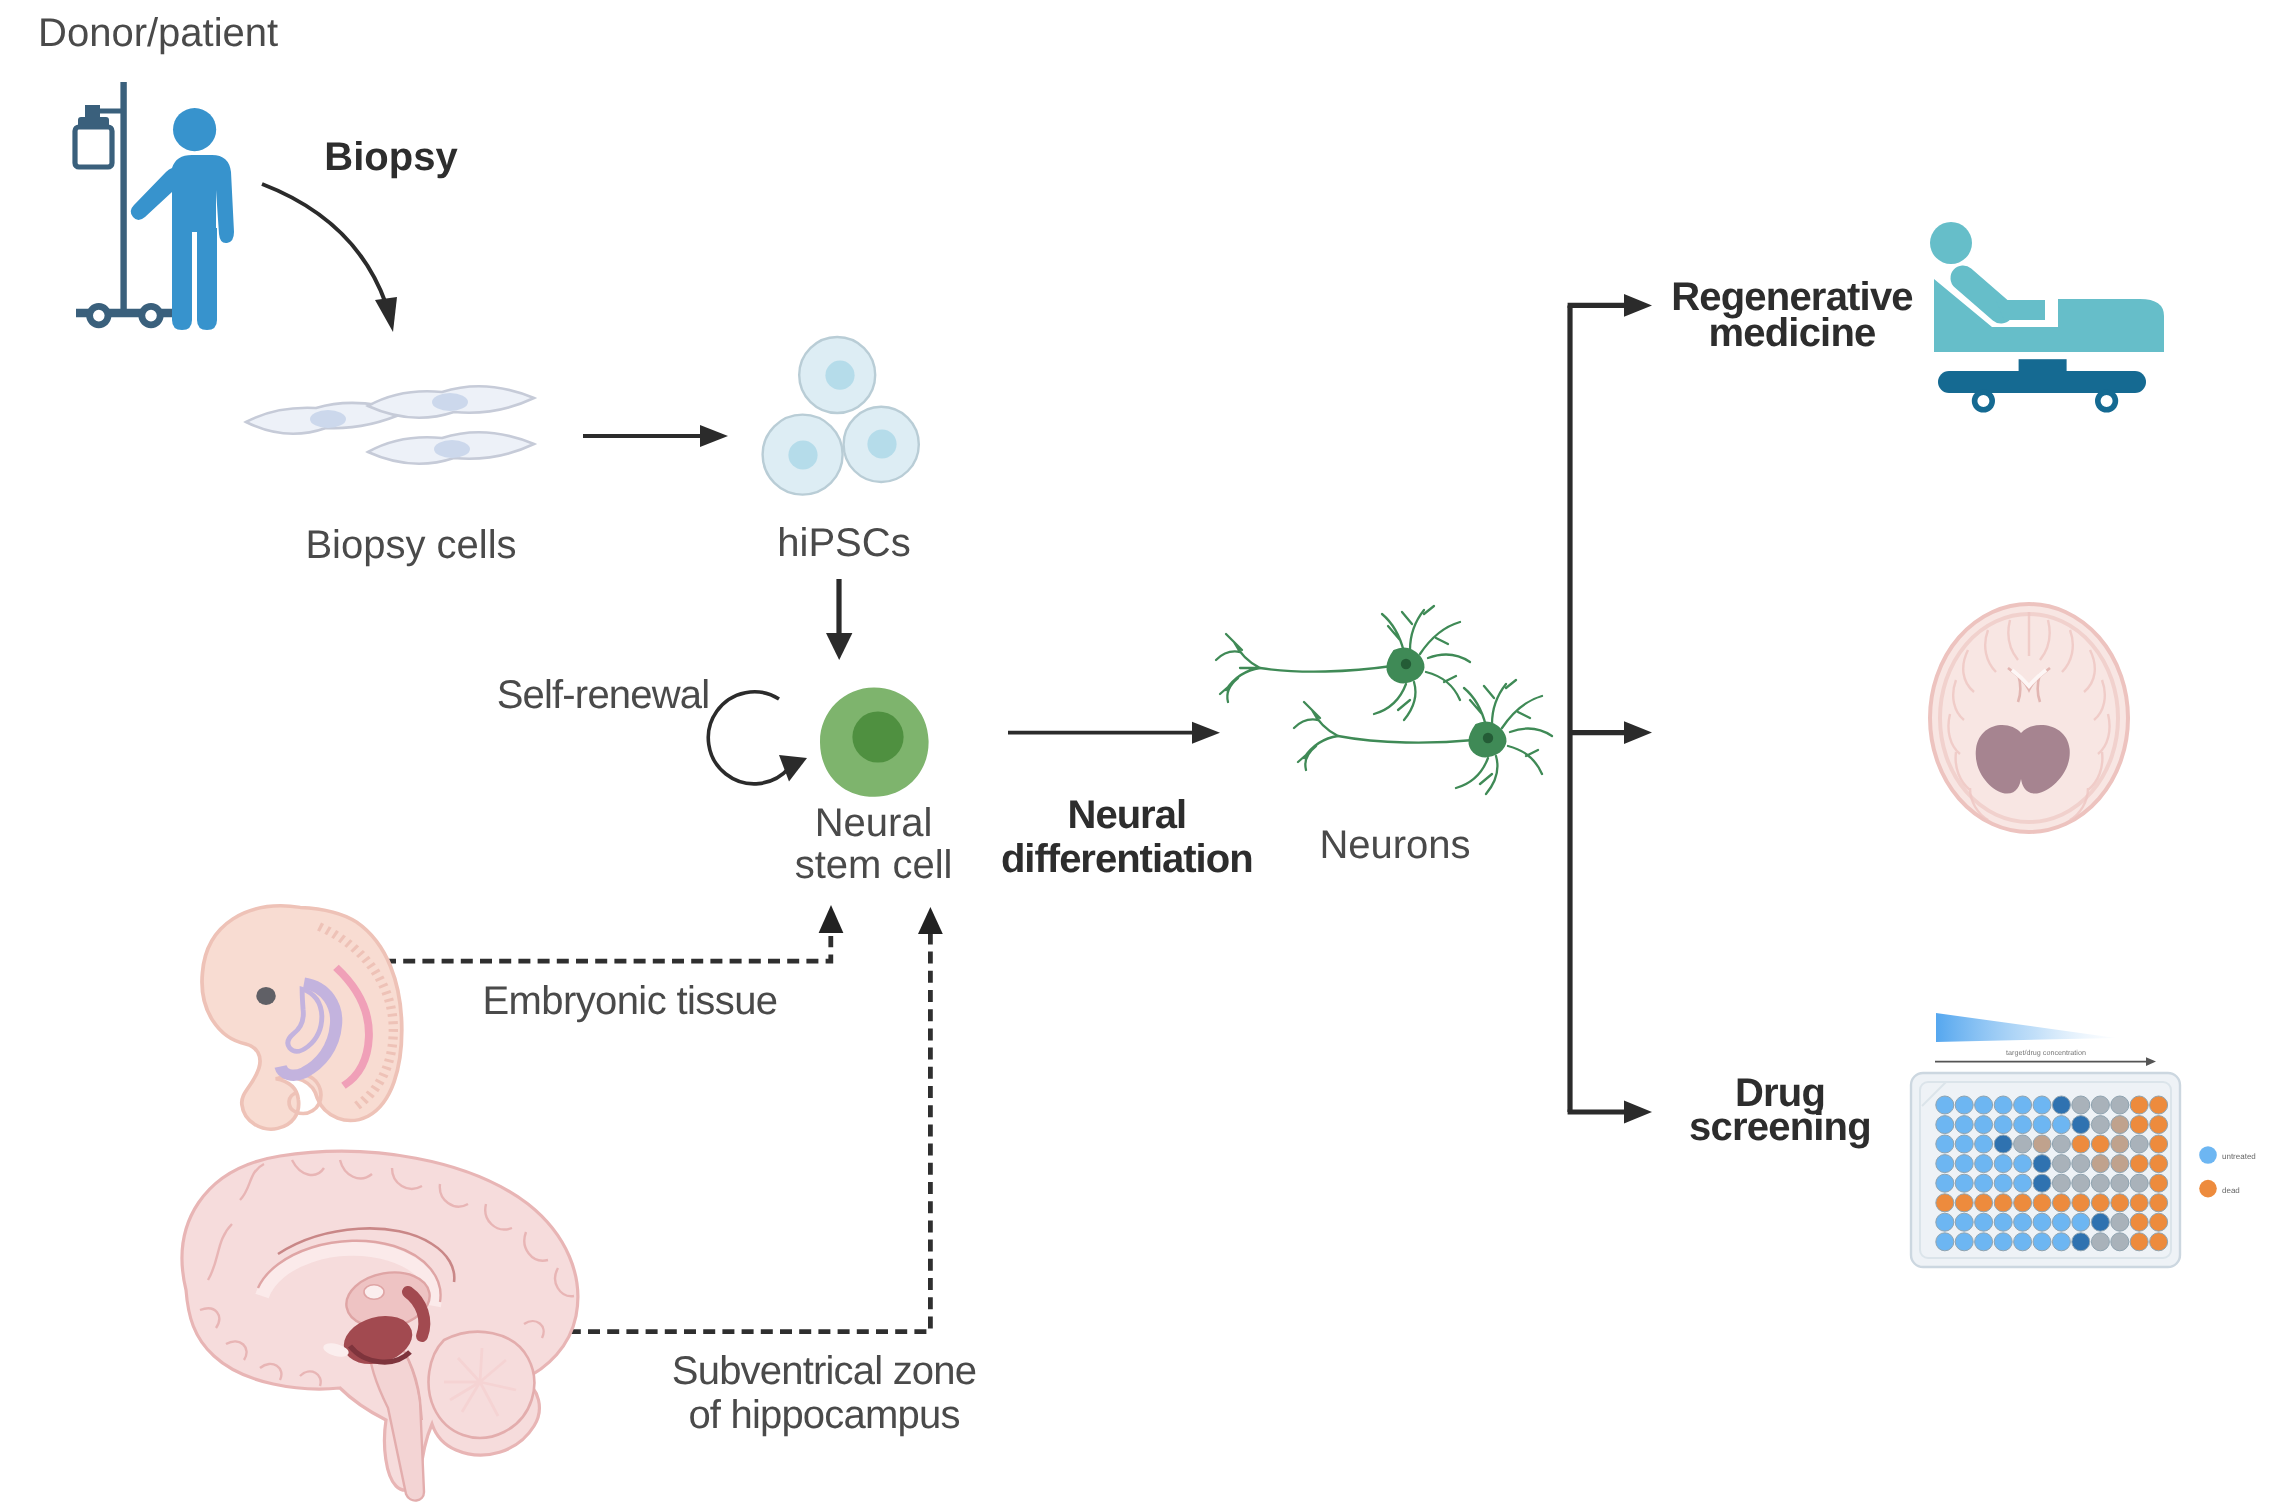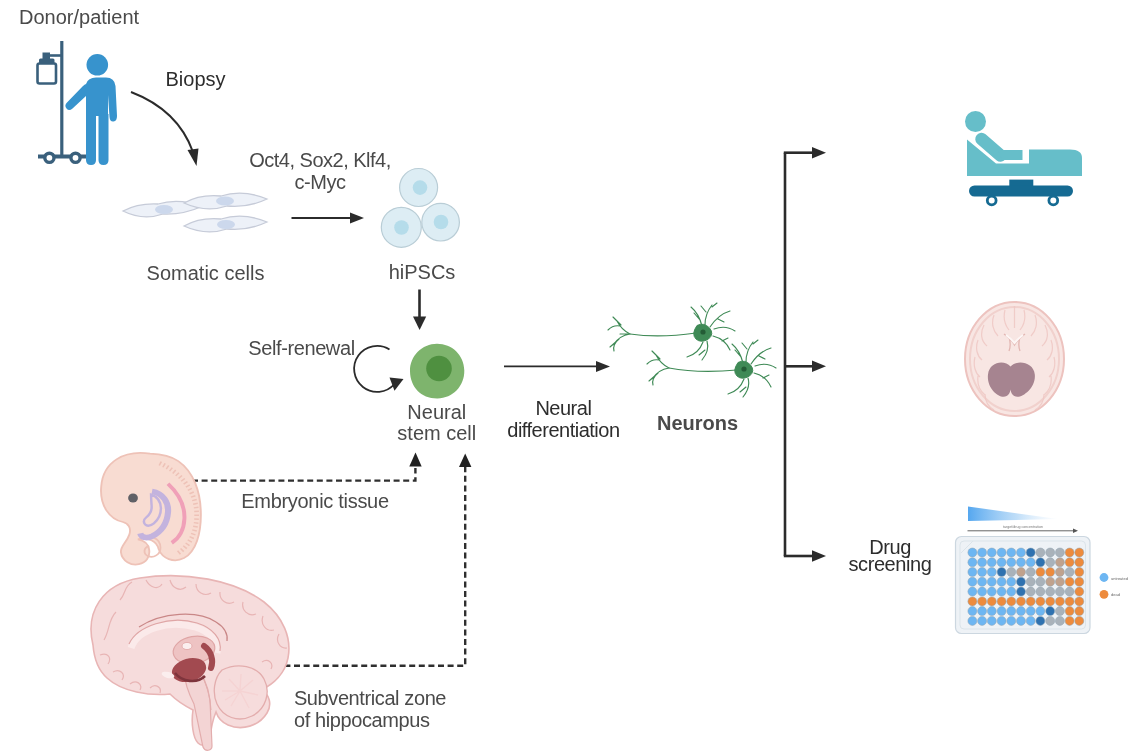--- a/index.html
+++ b/index.html
@@ -1,21 +1,21 @@
 <!DOCTYPE html>
 <html><head>
 <meta charset="utf-8">
 <style>
   html,body{margin:0;padding:0;background:#ffffff;}
   #canvas{position:relative;width:1140px;height:751px;background:#ffffff;overflow:hidden;
           font-family:"Liberation Sans", sans-serif;padding-left:12px;}
   #art{position:absolute;left:0;top:0;}
   .t{position:absolute;font-size:20px;white-space:nowrap;}
   .lbl{color:#4a4a4a;}
-  .bold{color:#2d2d2d;font-weight:normal;}
+  .bold{color:#2d2d2d;font-weight:bold;}
 </style>
 </head>
 <body>
 <div id="canvas">
 <div id="art">
 <svg width="1140" height="751" viewBox="0 0 1140 751">
 <defs>
   <linearGradient id="wedge" x1="0" y1="0" x2="1" y2="0">
     <stop offset="0" stop-color="#55a7ef"></stop>
     <stop offset="0.55" stop-color="#8ec4f3" stop-opacity="0.55"></stop>
@@ -314,23 +314,23 @@
 
   <circle cx="1104" cy="577.5" r="4.4" fill="#6db6f2"></circle>
   <text x="1111" y="579.5" font-size="4" fill="#666" font-family="Liberation Sans, sans-serif">untreated</text>
   <circle cx="1104" cy="594.3" r="4.4" fill="#ed8b3d"></circle>
   <text x="1111" y="596.3" font-size="4" fill="#666" font-family="Liberation Sans, sans-serif">dead</text>
 </g>
 </svg>
 </div>
 <div class="t lbl" style="top:7.1px;line-height:20px;left:19px;">Donor/patient</div>
 <div class="t bold" style="top:68.9px;line-height:20px;left:195.5px;transform:translateX(-50%);text-align:center;">Biopsy</div>
-<div class="t lbl" style="top:148.5px;line-height:22px;letter-spacing:-0.5px;left:320px;transform:translateX(-50%);text-align:center;">Oct4, Sox2, Klf4,<br>c-Myc</div>
-<div class="t lbl" style="top:262.8px;line-height:20px;left:205.5px;transform:translateX(-50%);text-align:center;">Somatic cells</div>
+<div class="t lbl" style="top:262.8px;line-height:20px;left:205.5px;transform:translateX(-50%);text-align:center;">Biopsy cells</div>
 <div class="t lbl" style="top:261.9px;line-height:20px;left:422px;transform:translateX(-50%);text-align:center;">hiPSCs</div>
 <div class="t lbl" style="top:338px;line-height:20px;letter-spacing:-0.4px;left:301.5px;transform:translateX(-50%);text-align:center;">Self-renewal</div>
 <div class="t lbl" style="top:401.6px;line-height:21px;left:436.8px;transform:translateX(-50%);text-align:center;">Neural<br>stem cell</div>
 <div class="t bold" style="top:396.5px;line-height:22px;letter-spacing:-0.5px;left:563.4px;transform:translateX(-50%);text-align:center;">Neural<br>differentiation</div>
-<div class="t lbl" style="top:412.5px;line-height:20px;left:697.5px;transform:translateX(-50%);text-align:center;font-weight:bold;">Neurons</div>
+<div class="t lbl" style="top:412.5px;line-height:20px;left:697.5px;transform:translateX(-50%);text-align:center;">Neurons</div>
 <div class="t lbl" style="top:491.3px;line-height:20px;letter-spacing:-0.3px;left:315px;transform:translateX(-50%);text-align:left;">Embryonic tissue</div>
-<div class="t lbl" style="top:674.9px;line-height:22px;letter-spacing:-0.4px;left:370px;transform:translateX(-50%);text-align:left;margin-top:12px;">Subventrical zone<br>of hippocampus</div>
+<div class="t lbl" style="top:674.9px;line-height:22px;letter-spacing:-0.4px;left:412px;transform:translateX(-50%);text-align:center;">Subventrical zone<br>of hippocampus</div>
+<div class="t bold" style="top:139.6px;line-height:18px;letter-spacing:-0.4px;left:896px;transform:translateX(-50%);text-align:center;">Regenerative<br>medicine</div>
 <div class="t bold" style="top:539.0px;line-height:17px;letter-spacing:-0.4px;left:890px;transform:translateX(-50%);text-align:center;">Drug<br>screening</div>
 </div>
 
 </body></html>

